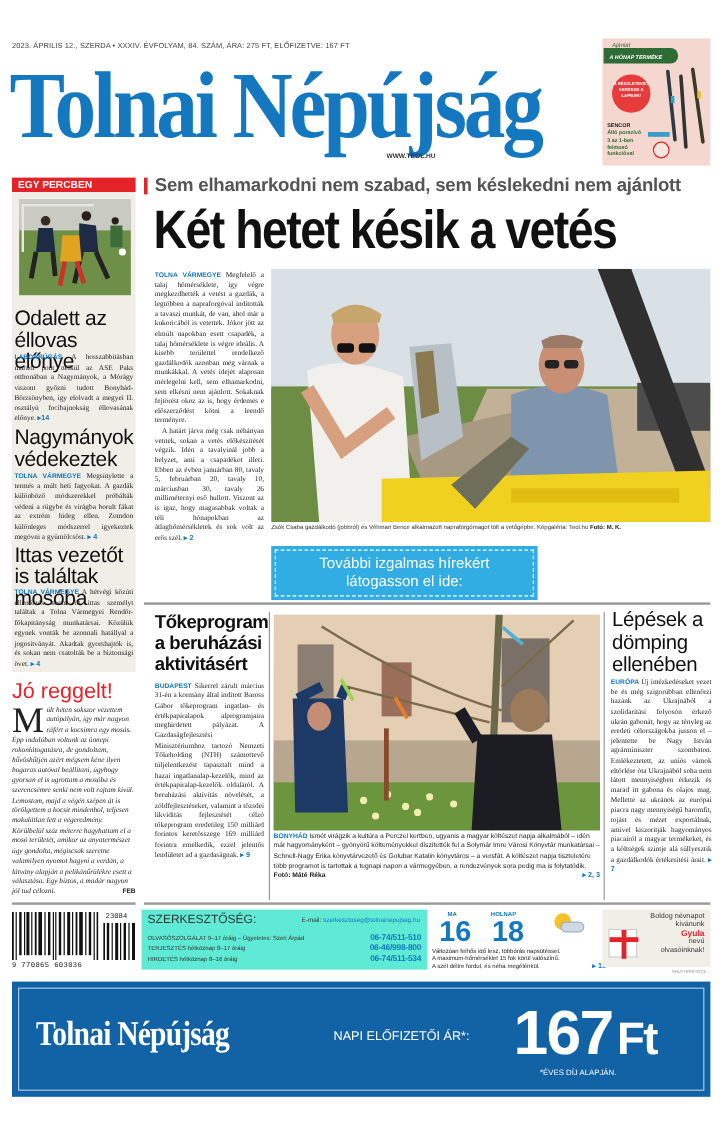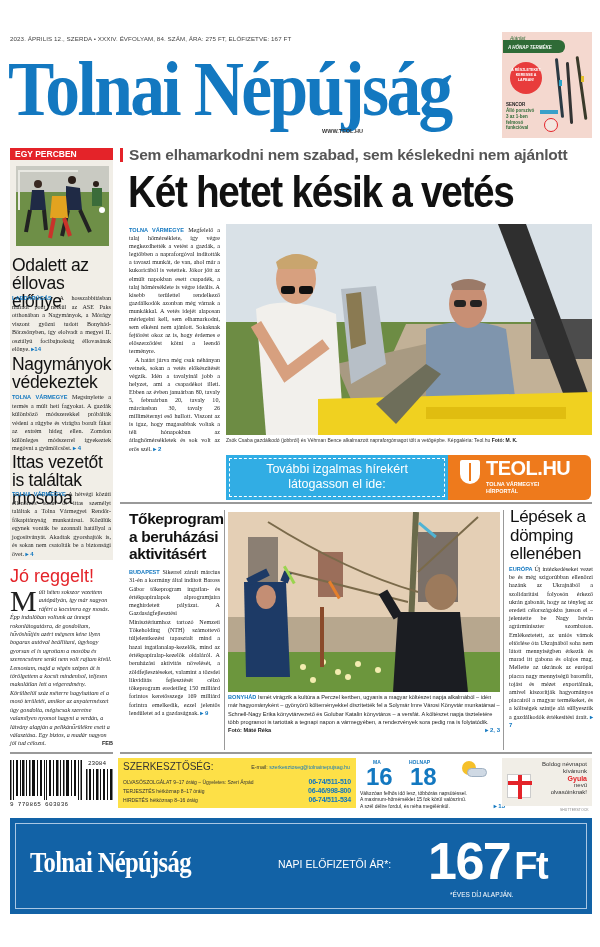--- a/index.html
+++ b/index.html
@@ -71,21 +71,21 @@
   #lepesek-title { left: 510px; top: 508px; width: 88px; font-family: "Liberation Sans", sans-serif; font-size: 17px; line-height: 18.5px; color: #111; letter-spacing: -0.3px; }
   #lepesek-body { left: 509px; top: 565px; width: 84px; font-size: 6.1px; line-height: 8.2px; text-align: justify; }
 
   
   #barcode { left: 10px; top: 760px; width: 103px; height: 50px; }
   #barcode .bars { position: absolute; left: 0; top: 0; height: 40px; width: 72px; }
   #barcode .bars2 { position: absolute; left: 76px; top: 9px; height: 31px; width: 27px; }
   #barcode .num { position: absolute; left: 0; top: 41px; font-family: "Liberation Mono", monospace; font-size: 6px; letter-spacing: 0.3px; }
   #barcode .issue { position: absolute; left: 78px; top: 0; font-family: "Liberation Mono", monospace; font-size: 6px; }
 
-  #szerk { left: 118px; top: 758px; width: 238px; height: 50px; background: #fde047; padding: 3px 5px; font-family: "Liberation Sans", sans-serif; }
+  #szerk { left: 118px; top: 758px; width: 238px; height: 50px; background: #5eead4; padding: 3px 5px; font-family: "Liberation Sans", sans-serif; }
   #szerk .head { font-size: 10px; color: #333; }
   #szerk .email { position: absolute; right: 6px; top: 6px; font-size: 5.3px; color: #333; }
   #szerk .email span { color: #1378c0; }
   #szerk .row { position: absolute; left: 5px; font-size: 5px; color: #333; width: 228px; }
   #szerk .row .tel { position: absolute; right: 0; top: -1px; color: #1378c0; font-weight: bold; font-size: 7px; letter-spacing: -0.2px; }
 
   #weather { left: 360px; top: 758px; width: 145px; height: 50px; font-family: "Liberation Sans", sans-serif; }
   #weather .lbl { position: absolute; font-size: 5px; font-weight: bold; color: #1378c0; }
   #weather .temp { position: absolute; font-size: 24px; font-weight: bold; color: #1378c0; line-height: 24px; }
   #weather .text { position: absolute; left: 0; top: 32px; font-size: 5px; line-height: 6.4px; color: #222; width: 145px; white-space: nowrap; }
@@ -225,28 +225,20 @@
   <span>Zsók Csaba gazdálkodó (jobbról) és Véhman Bence alkalmazott napraforgómagot tölt a vetőgépbe. Képgaléria: Teol.hu</span>
   <b>Fotó: M. K.</b>
 </div>
 
 <div class="abs" id="teol-banner">
   <div id="teol-left">
     <div class="dash"></div>
     <div class="txt">
       <div>További izgalmas hírekért</div>
       <div>látogasson el ide:</div>
-    </div>
-  </div>
-  <div id="teol-right">
-    <div id="teol-shield"></div>
-    <div id="teol-logo">TEOL.HU</div>
-    <div id="teol-sub">
-      <div>TOLNA VÁRMEGYEI</div>
-      <div>HÍRPORTÁL</div>
     </div>
   </div>
 </div>
 <div class="abs rule" style="left:120px;top:502px;width:472px;"></div>
 
 <div class="abs" id="toke-title">Tőkeprogram a beruházási aktivitásért</div>
 <div class="abs" id="toke-body">
   <span class="kicker">BUDAPEST</span>
   <span>Sikerrel zárult március 31-én a kormány által indított Baross Gábor tőkeprogram ingatlan- és értékpapíralapok alprogramjaira meghirdetett pályázat. A Gazdaságfejlesztési Minisztériumhoz tartozó Nemzeti Tőkeholding (NTH) számottevő túljelentkezést tapasztalt mind a hazai ingatlanalap-kezelők, mind az értékpapíralap-kezelők oldaláról. A beruházási aktivitás növelését, a zöldfejlesztéseket, valamint a tőzsdei likviditás fejlesztését célzó tőkeprogram eredetileg 150 milliárd forintos keretösszege 169 milliárd forintra emelkedik, ezzel jelentős lendületet ad a gazdaságnak.</span>
   <span class="ref">▸ 9</span>

